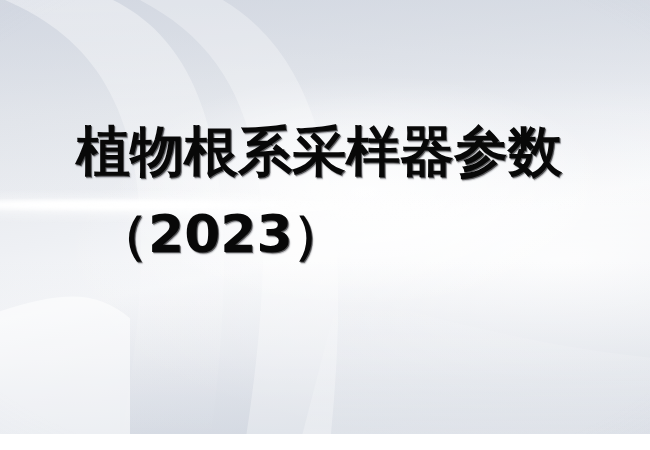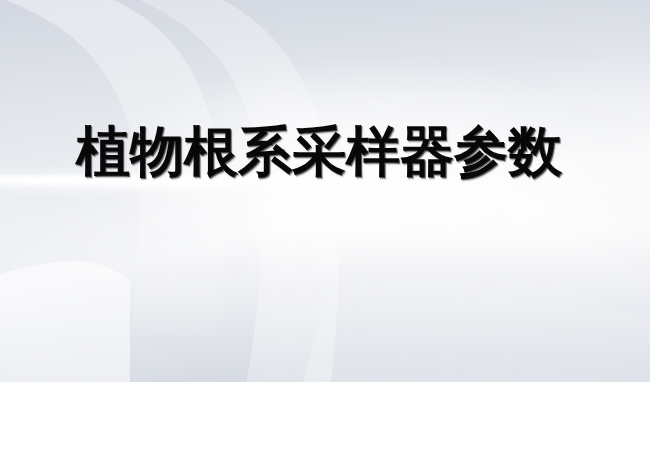--- a/index.html
+++ b/index.html
@@ -3,21 +3,21 @@
 <meta charset="utf-8">
 <style>
   html, body {
     margin: 0;
     padding: 0;
     background: #ffffff;
   }
   #slide {
     position: relative;
     width: 650px;
-    height: 382px;
+    height: 434px;
     overflow: hidden;
     background: #e2e5ea;
     font-family: "DejaVu Sans", "Liberation Sans", sans-serif;
   }
 
   
   .bg-layer {
     position: absolute;
     inset: 0;
     width: 100%;
@@ -225,15 +225,16 @@
         <path d="M 356,-6 C 432,20 516,24 608,2"></path>
       </g>
     </g>
   </svg>
 
   <div class="bg-layer" id="bg-flare"></div>
   <div class="bg-layer" id="bg-vignette"></div>
 
   <div id="title-block">
     <h1 class="title-line" id="title-line-1">植物根系采样器参数</h1>
+    <h2 class="title-line" id="title-line-2">（2023）</h2>
   </div>
 
 </div>
 
 </body></html>

